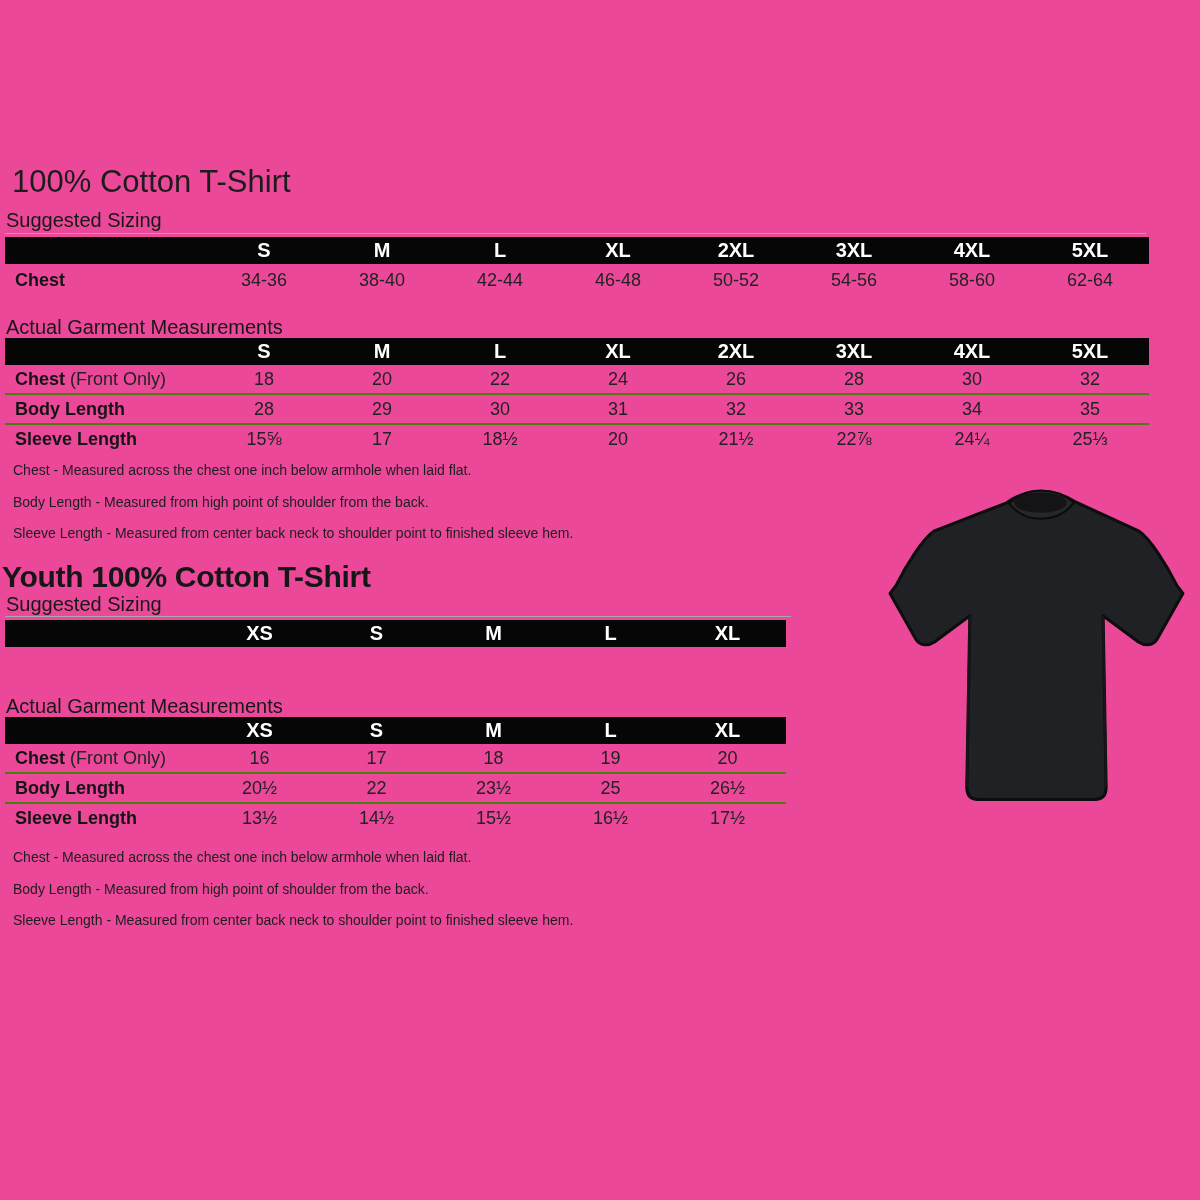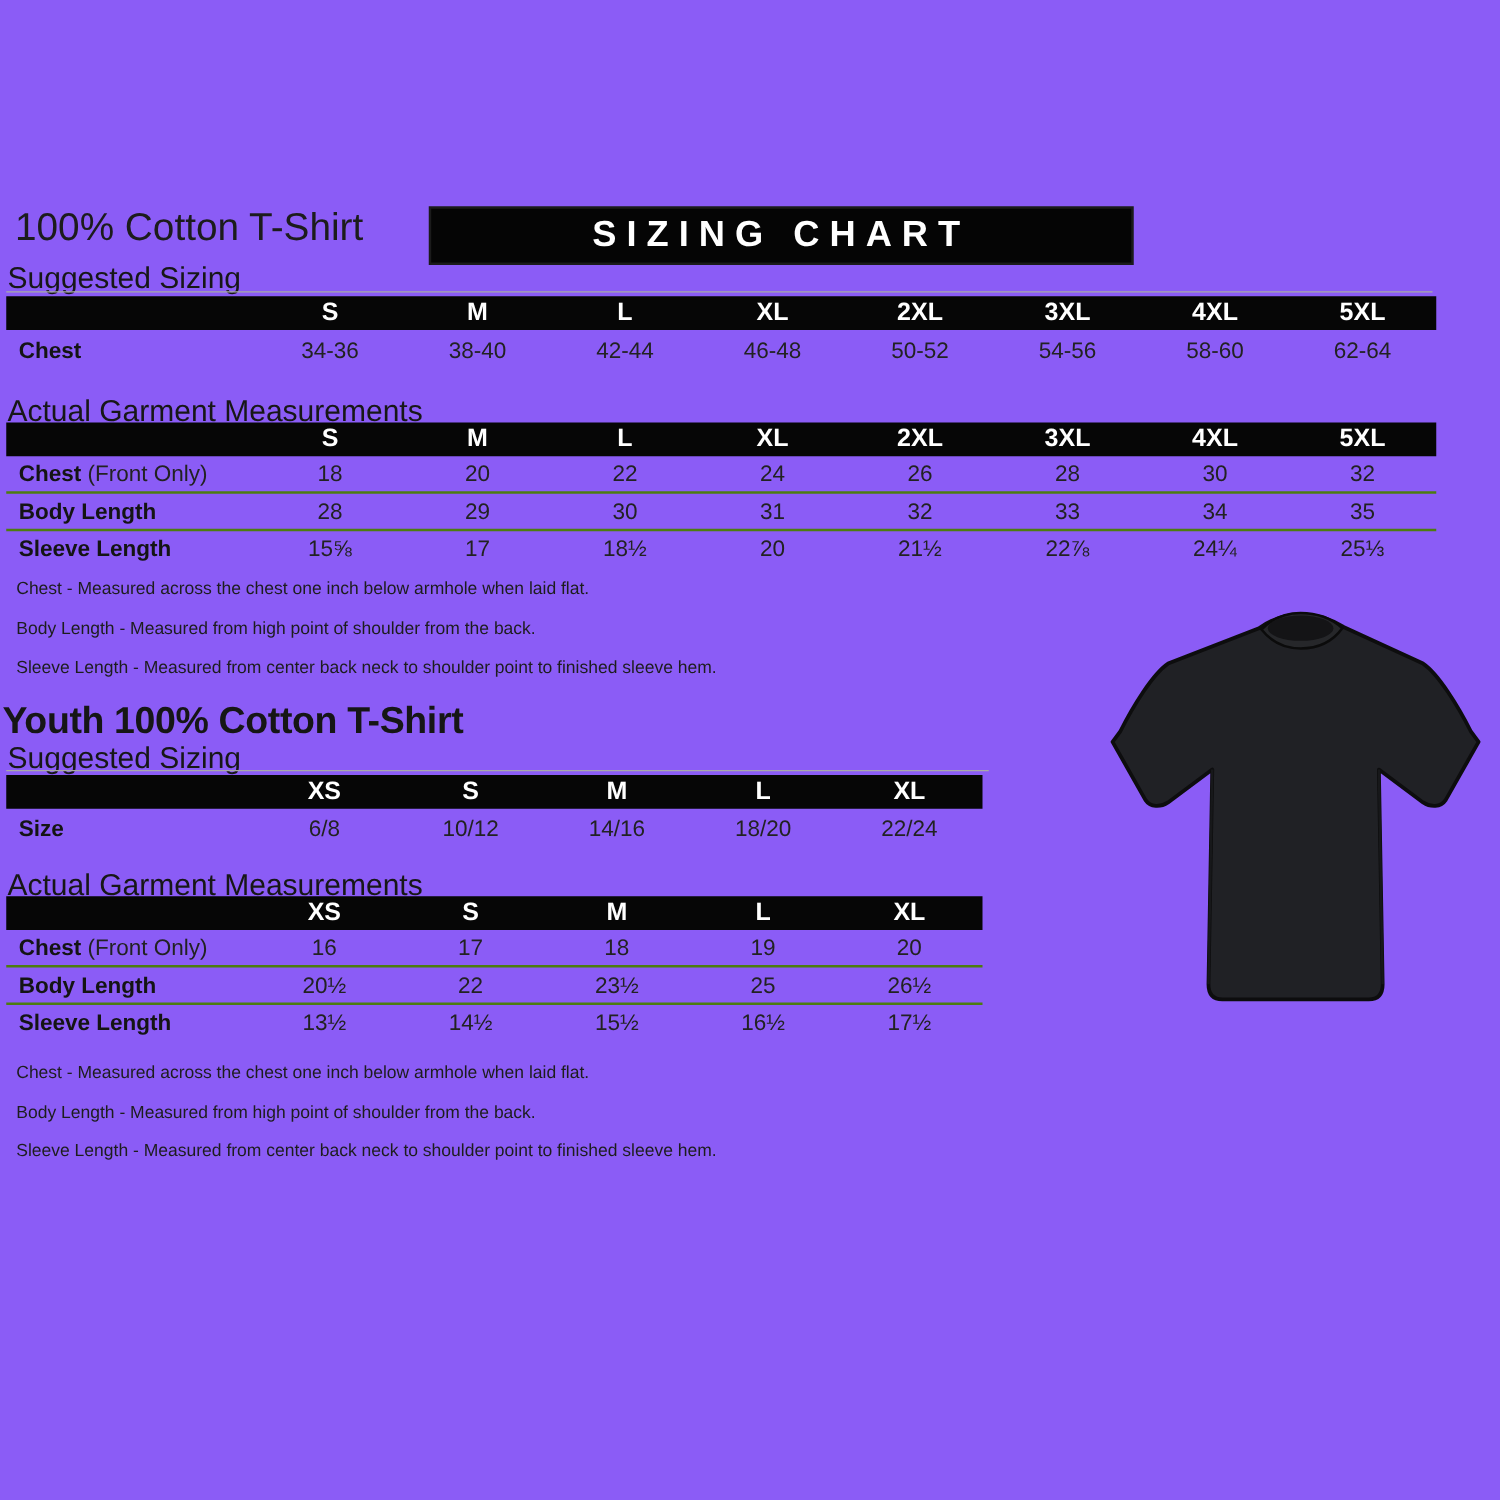--- a/index.html
+++ b/index.html
@@ -1,28 +1,28 @@
 <!DOCTYPE html>
 <html><head>
 <meta charset="utf-8">
 <style>
   html,body{margin:0;padding:0;background:#fff;}
   #canvas{
-    position:relative;width:1200px;height:1200px;background:#8b5cf6;
+    position:relative;width:1200px;height:1200px;background:#ec4899;
     font-family:"Liberation Sans", sans-serif;color:#1a1a1a;overflow:hidden;
   }
   .abs{position:absolute;}
   .main-title{font-size:31px;color:#1c1c1c;white-space:nowrap;}
   .youth-title{font-size:30px;font-weight:bold;color:#161616;white-space:nowrap;letter-spacing:-0.3px;}
   .banner{
     display:flex;align-items:center;justify-content:center;
     background:#050505;color:#ffffff;font-weight:bold;font-size:29px;
     letter-spacing:8px;box-shadow:0 0 0 2px #1b1b1b;
   }
-  .sec-label{font-size:24px;color:#171717;white-space:nowrap;}
+  .sec-label{font-size:20px;color:#171717;white-space:nowrap;}
   .rule{background:#a9a9a9;height:1px;}
   .sz-table{display:block;}
   .t-head{display:flex;align-items:center;background:#060606;color:#ffffff;
     font-weight:bold;font-size:20px;height:27px;}
   .t-row{display:flex;align-items:center;font-size:18px;color:#222;}
   .t-cell{flex:0 0 auto;text-align:center;white-space:nowrap;}
   .cols8 .t-cell{width:118px;}
   .cols8 .t-label-cell{width:200px;text-align:left;padding-left:10px;box-sizing:border-box;}
   .cols5 .t-cell{width:117px;}
   .cols5 .t-label-cell{width:196px;text-align:left;padding-left:10px;box-sizing:border-box;}
@@ -32,23 +32,20 @@
   .row-label-strong{font-weight:bold;color:#141414;}
   .notes div{font-size:14px;line-height:31.5px;color:#1d1d1d;white-space:nowrap;}
 </style>
 </head>
 <body>
 
 <div id="canvas">
 
   <div class="abs main-title" style="left:12px;top:164px;">100% Cotton T-Shirt</div>
 
-  <div class="abs banner" style="left:345px;top:167px;width:560px;height:43px;">
-    <span>SIZING CHART</span>
-  </div>
 
   <div class="abs sec-label" style="left:6px;top:209px;">Suggested Sizing</div>
   <div class="abs rule" style="left:5px;top:233px;width:1141px;"></div>
   <div class="abs sz-table cols8 t-suggested" style="left:5px;top:237px;width:1144px;">
       <div class="t-head">
         <div class="t-cell t-label-cell"></div>
         <div class="t-cell">S</div>
         <div class="t-cell">M</div>
         <div class="t-cell">L</div>
         <div class="t-cell">XL</div>
@@ -129,28 +126,20 @@
   <div class="abs sec-label" style="left:6px;top:593px;">Suggested Sizing</div>
   <div class="abs rule" style="left:5px;top:616px;width:786px;"></div>
   <div class="abs sz-table cols5 t-suggested" style="left:5px;top:620px;width:781px;">
       <div class="t-head">
         <div class="t-cell t-label-cell"></div>
         <div class="t-cell">XS</div>
         <div class="t-cell">S</div>
         <div class="t-cell">M</div>
         <div class="t-cell">L</div>
         <div class="t-cell">XL</div>
-      </div>
-      <div class="t-row">
-        <div class="t-cell t-label-cell"><span class="row-label-strong">Size</span></div>
-        <div class="t-cell">6/8</div>
-        <div class="t-cell">10/12</div>
-        <div class="t-cell">14/16</div>
-        <div class="t-cell">18/20</div>
-        <div class="t-cell">22/24</div>
       </div>
     </div>
 
   <div class="abs sec-label" style="left:6px;top:695px;">Actual Garment Measurements</div>
   <div class="abs sz-table cols5 t-actual" style="left:5px;top:717px;width:781px;">
       <div class="t-head">
         <div class="t-cell t-label-cell"></div>
         <div class="t-cell">XS</div>
         <div class="t-cell">S</div>
         <div class="t-cell">M</div>

